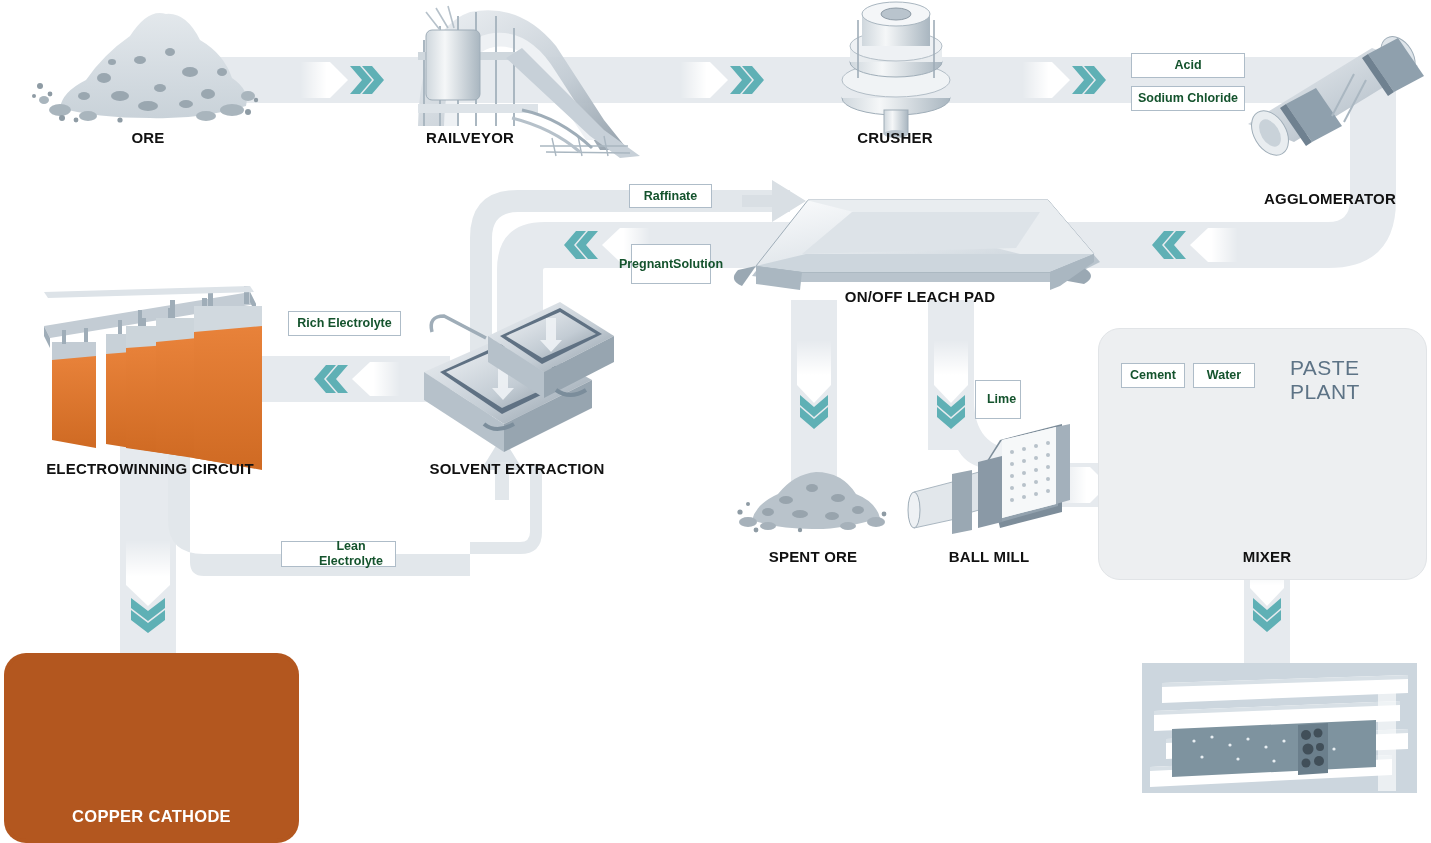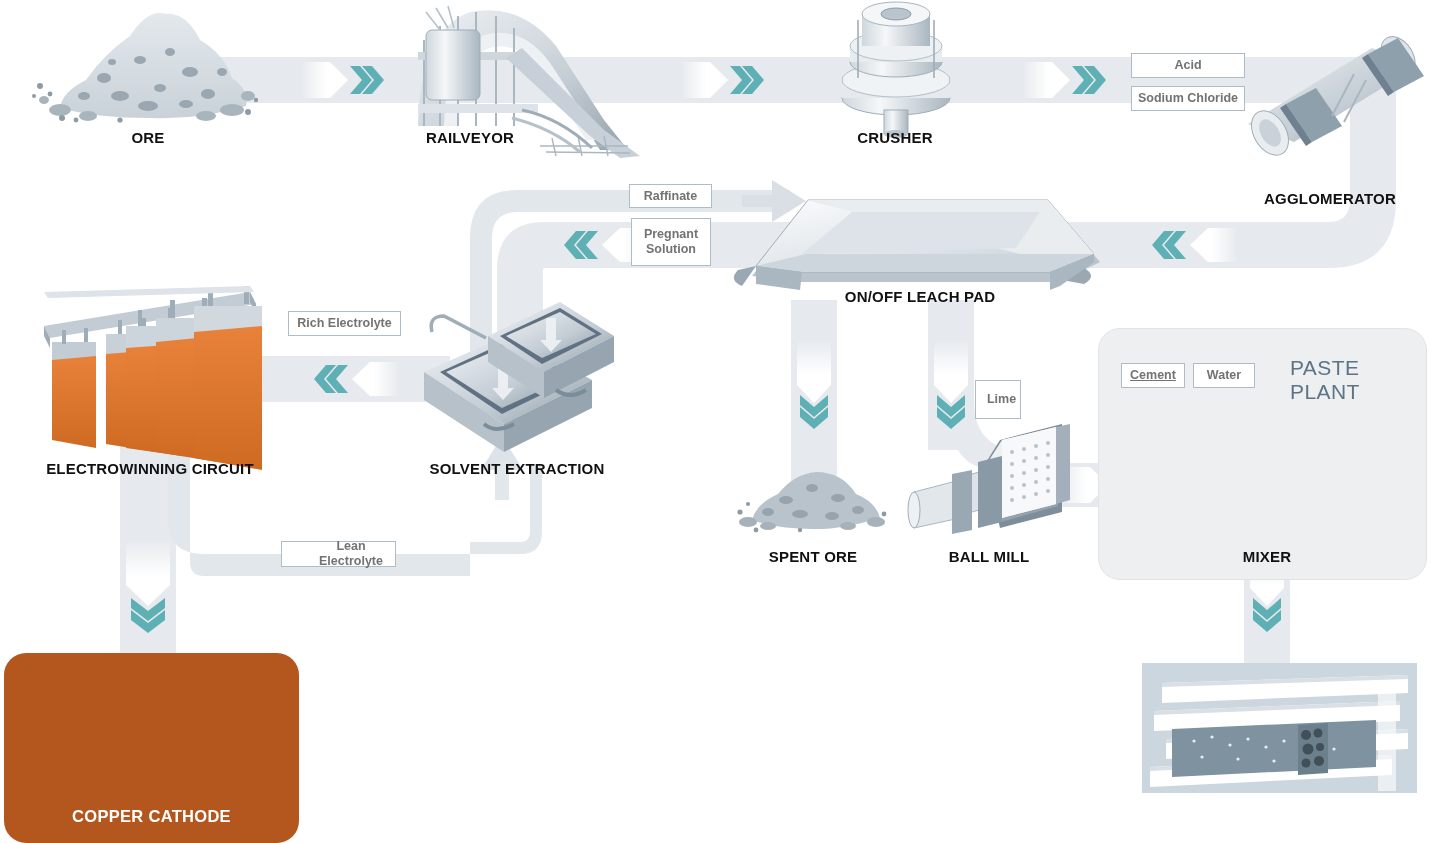--- a/index.html
+++ b/index.html
@@ -6,21 +6,21 @@
   body{width:1431px;height:843px;position:relative;overflow:hidden;
        font-family:"Liberation Sans","DejaVu Sans",sans-serif;}
   #stage{position:absolute;inset:0;width:1431px;height:843px;}
   #flowsvg{position:absolute;left:0;top:0;width:1431px;height:843px;}
 
   .node-label{position:absolute;font-weight:bold;color:#111111;
      letter-spacing:.2px;white-space:nowrap;text-align:center;}
   .node-label.big{font-size:15px;}
 
   .chem{position:absolute;background:#ffffff;border:1px solid #aebcc8;
-     color:#737373;font-size:12.5px;font-weight:bold;text-align:center;
+     color:#14532d;font-size:12.5px;font-weight:bold;text-align:center;
      line-height:1.18;display:flex;align-items:center;justify-content:center;
      box-sizing:border-box;}
 
   .paste-box{position:absolute;left:1098px;top:328px;width:327px;height:250px;
      background:#edeff1;border:1px solid #e1e4e7;border-radius:22px;}
   .paste-title{position:absolute;left:1290px;top:356px;width:120px;
      color:#5d7386;font-size:21px;font-weight:normal;line-height:1.12;
      letter-spacing:.4px;}
 
   .photocard{position:absolute;border-radius:18px;overflow:hidden;}
@@ -558,23 +558,23 @@
   <div class="node-label big" id="lbl-leachpad" style="left: 888px; top: 288px; width: auto; text-align: left; transform: translateX(-50%); margin-left: 32px;">ON/OFF LEACH PAD</div>
   <div class="node-label big" id="lbl-solvent" style="left: 517px; top: 460px; width: auto; text-align: left; transform: translateX(-50%);">SOLVENT EXTRACTION</div>
   <div class="node-label big" id="lbl-electrowin" style="left: 150px; top: 460px; width: auto; text-align: left; transform: translateX(-50%);">ELECTROWINNING CIRCUIT</div>
   <div class="node-label big" id="lbl-spentore" style="left: 813px; top: 548px; width: auto; text-align: left; transform: translateX(-50%);">SPENT ORE</div>
   <div class="node-label big" id="lbl-ballmill" style="left: 989px; top: 548px; width: auto; text-align: left; transform: translateX(-50%);">BALL MILL</div>
   <div class="node-label big" id="lbl-mixer" style="left: 1267px; top: 548px; width: auto; text-align: left; transform: translateX(-50%);">MIXER</div>
 
   <div class="chem" id="chem-acid" style="left: 1131px; top: 53px; width: 114px; height: 25px;">Acid</div>
   <div class="chem" id="chem-nacl" style="left: 1131px; top: 86px; width: 114px; height: 25px;">Sodium Chloride</div>
   <div class="chem" id="chem-raff" style="left: 629px; top: 184px; width: 83px; height: 24px;">Raffinate</div>
-  <div class="chem" id="chem-preg" style="left: 631px; top: 218px; width: 80px; height: 48px; display: flex; flex-direction: column;">
+  <div class="chem" id="chem-preg" style="left: 631px; top: 244px; width: 80px; height: 40px; display: flex; flex-direction: row;">
       <div>Pregnant</div>
       <div>Solution</div>
     </div>
   <div class="chem" id="chem-rich" style="left: 288px; top: 311px; width: 113px; height: 25px;">Rich Electrolyte</div>
   <div class="chem" id="chem-lime" style="left: 975px; top: 380px; width: 46px; height: 39px; padding-left: 7px;">Lime</div>
-  <div class="chem" id="chem-cement" style="left: 1121px; top: 363px; width: 64px; height: 25px; text-decoration: underline;">Cement</div>
+  <div class="chem" id="chem-cement" style="left: 1121px; top: 363px; width: 64px; height: 25px;">Cement</div>
   <div class="chem" id="chem-water" style="left: 1193px; top: 363px; width: 62px; height: 25px;">Water</div>
   <div class="chem" id="chem-lean" style="left: 281px; top: 541px; width: 115px; height: 26px; padding-left: 25px;">Lean Electrolyte</div>
 
 </div>
 
 </body></html>

